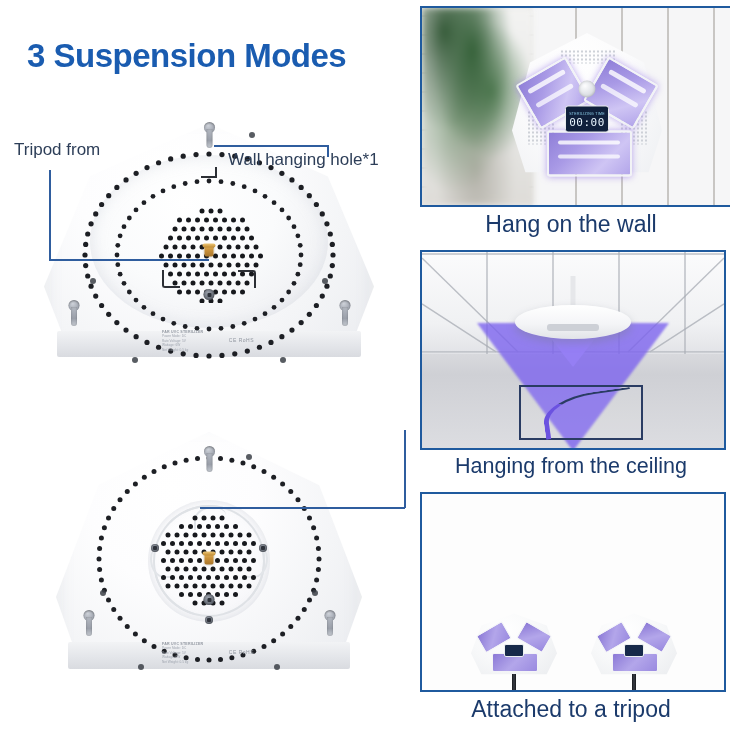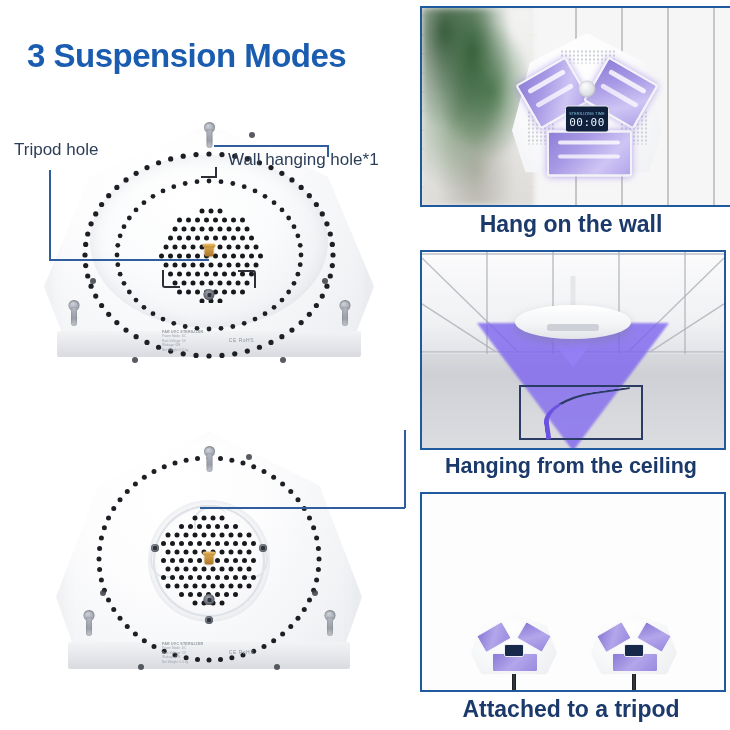--- a/index.html
+++ b/index.html
@@ -140,21 +140,21 @@
   .photo{
     position:relative;width:100%;
     border:2px solid #1f5a9e;
     overflow:hidden;
     background:#f2f3f5;
   }
   .caption{
     text-align:center;
     color:#1b3a6b;
     font-size:23px;
-    font-weight:700;
+    font-weight:400;
     margin-top:4px;
     white-space:nowrap;
   }
   .caption.small{font-size:21.5px;}
 
   
   .brickwall{
     position:absolute;inset:0;
     background:
       linear-gradient(to right, rgba(255,255,255,0) 0%, rgba(255,255,255,0) 33%, rgba(246,246,247,1) 34%, rgba(246,246,247,1) 100%),
@@ -570,21 +570,21 @@
       <div class="label-plate" style="top:206px;">
         <div class="lp-title">FAR UVC STERILIZER</div>
         <div>Power Mode: DC</div>
         <div>Rate Voltage: 5V</div>
         <div>Wattage: 6W</div>
         <div>Net Weight: 0.5 kg</div>
         <div class="lp-marks">CE RoHS</div>
       </div>
     </div>
 
-    <div class="callout-label" style="left:14px;top:128px;">Tripod hole</div>
+    <div class="callout-label" style="left:14px;top:128px;">Tripod from</div>
     <div class="leader v" style="left:49px;top:158px;height:90px;"></div>
     <div class="leader h" style="left:49px;top:247px;width:160px;"></div>
 
     <div class="callout-label" style="left:228px;top:138px;">Wall hanging hole*1</div>
     <div class="leader h" style="left:214px;top:133px;width:114px;"></div>
     <div class="leader v" style="left:327px;top:133px;height:12px;"></div>
 
     <div class="device" style="left:56px;top:420px;width:306px;height:266px;">
       <div class="shell"></div>
       <div class="shell-edge"></div>

